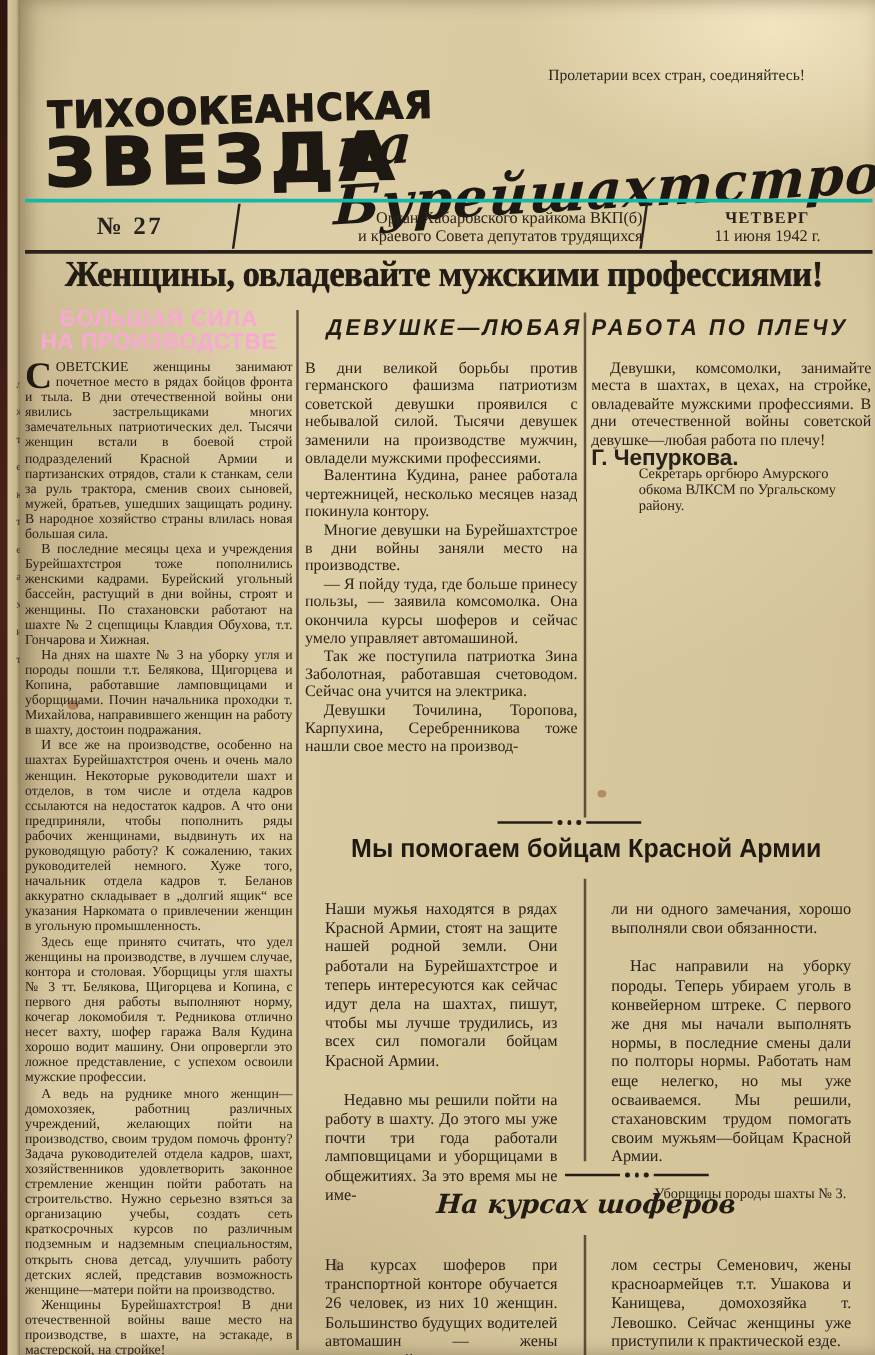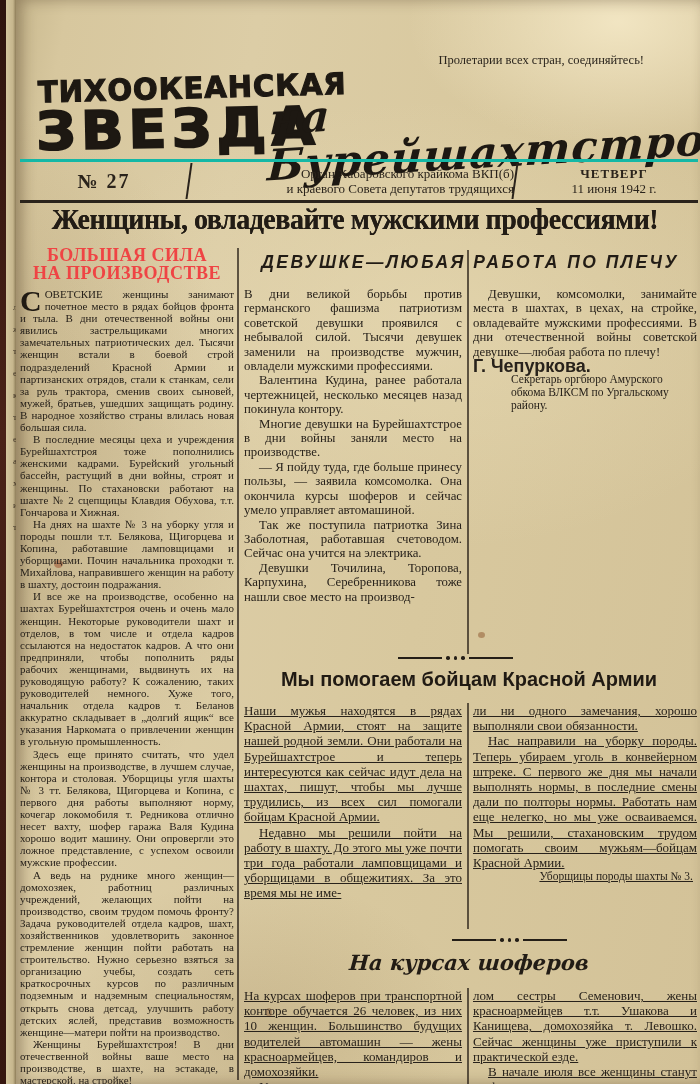--- a/index.html
+++ b/index.html
@@ -55,22 +55,22 @@
   .info-date .wd{font-weight:bold;letter-spacing:1px;}
 
   
   .headline{position:absolute;left:14px;top:203px;width:682px;text-align:center;
     font:bold 28px/34px "Liberation Serif",serif;color:#221c15;
     transform:scaleY(1.05);letter-spacing:-0.5px;text-shadow:0 0 .6px #221c15;}
 
   
   .vline{position:absolute;width:1.5px;background:rgba(50,40,30,.75);}
   .colL{position:absolute;left:20px;top:246px;width:214px;color:#28221b;}
-  .colL h2{margin:0;text-align:center;font-family:Liberation Serif, serif;
-    font-size:18px;line-height:18px;font-weight:bold;letter-spacing:.5px;color:#ef4444;}
+  .colL h2{margin:0;text-align:center;font-family:Liberation Sans, sans-serif;
+    font-size:18px;line-height:18px;font-weight:bold;letter-spacing:.5px;color:#f9a8d4;}
   .body-sm{font:11px/12.1px "Liberation Serif",serif;text-align:justify;}
   .body-sm p{margin:0;text-indent:13px;}
   .body-md{font:12.8px/14.4px "Liberation Serif",serif;text-align:justify;color:#28221b;}
   .body-md p{margin:0;text-indent:15px;}
   .lead{ text-indent:0 !important;}
   .dropcap{float:left;font:bold 30px/22px "Liberation Serif",serif;margin:2px 3px 0 0;color:#201a13;}
 
   .center-head{position:absolute;left:244px;top:252px;width:452px;text-align:center;
     font-family:"Liberation Sans",sans-serif;font-style:italic;font-weight:bold;
     font-size:17.5px;letter-spacing:2.5px;color:#221c15;transform:scaleY(1.05);}
@@ -84,21 +84,21 @@
   .orn{position:absolute;display:flex;align-items:center;gap:4px;}
   .orn .l{height:2.5px;background:#241e17;width:44px;}
   .orn .d{width:3.5px;height:3.5px;background:#241e17;border-radius:50%;}
 
   .help-head{position:absolute;left:240px;top:668px;width:458px;text-align:center;
     font-family:"Liberation Sans",sans-serif;font-weight:bold;font-size:20px;
     color:#201a13;transform:scaleY(1.05);}
   .hc1{position:absolute;left:244px;top:703px;width:218px;}
   .hc2{position:absolute;left:473px;top:703px;width:224px;}
   .body-lg{font:13px/15.2px "Liberation Serif",serif;text-align:justify;color:#28221b;}
-  .body-lg p{margin:0;text-indent:15px;text-decoration:underline;}
+  .body-lg p{margin:16px;text-indent:15px;}
   .sig-right{margin-top:4px;text-align:right;padding-right:26px;
     font-family:"Liberation Sans",sans-serif;font-weight:bold;font-size:14px;line-height:16px;
     text-indent:0 !important;}
   .role-right{margin-top:2px;text-align:right;padding-right:4px;
     font:11.5px/13px "Liberation Serif",serif;text-indent:0 !important;}
 
   .drivers-head{position:absolute;left:240px;top:950px;width:458px;text-align:center;
     font-family:"DejaVu Serif",serif;font-style:italic;font-weight:bold;
     font-size:21px;color:#221c15;transform:skewX(-4deg);}
   .dc1{position:absolute;left:244px;top:988px;width:218px;}

